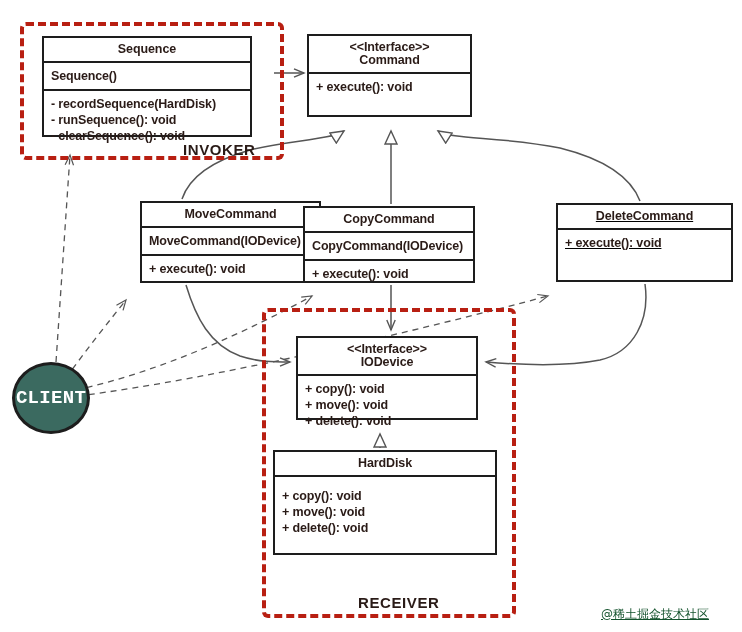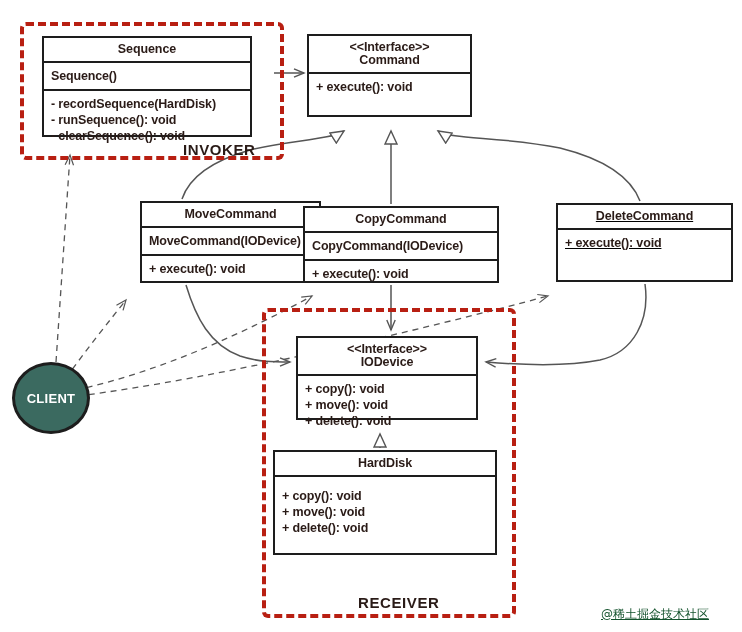--- a/index.html
+++ b/index.html
@@ -82,23 +82,24 @@
     height: 72px;
     border-radius: 50%;
     background: #3b6a60;
     border: 3px solid #1d1d1d;
     box-sizing: border-box;
     display: flex;
     align-items: center;
     justify-content: center;
     color: #ffffff;
     font-weight: bold;
-    font-size: 13px;
+    font-size: 19px;
     letter-spacing: 0.3px;
     z-index: 7;
+    font-family: Liberation Mono, monospace;
   }
 
   
   .watermark {
     position: absolute;
     color: #14532d;
     font-size: 12px;
     font-family: "DejaVu Sans", sans-serif;
     z-index: 9;
     white-space: nowrap;
@@ -207,21 +208,21 @@
       <span>MoveCommand</span>
     </div>
     <div class="uml-sep uml-compartment">
       <div>MoveCommand(IODevice)</div>
     </div>
     <div class="uml-sep uml-compartment">
       <div>+ execute(): void</div>
     </div>
   </div>
 
-  <div class="umlbox" id="box-copycommand" style="left: 303px; top: 206px; width: 196px; height: 77px;">
+  <div class="umlbox" id="box-copycommand" style="left: 303px; top: 206px; width: 172px; height: 77px;">
     <div class="uml-name">
       <span>CopyCommand</span>
     </div>
     <div class="uml-sep uml-compartment">
       <div>CopyCommand(IODevice)</div>
     </div>
     <div class="uml-sep uml-compartment">
       <div>+ execute(): void</div>
     </div>
   </div>

